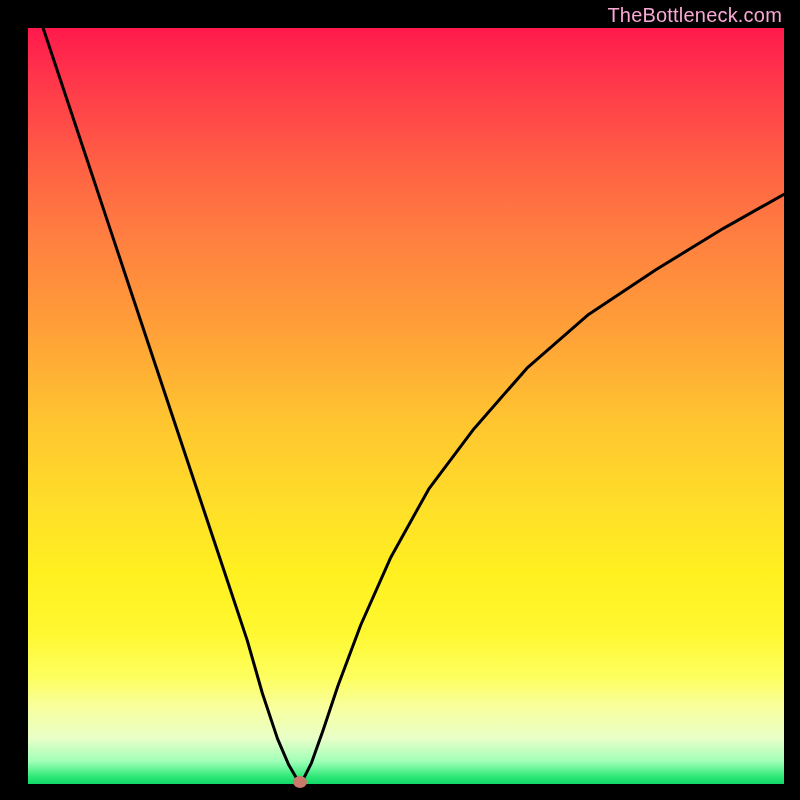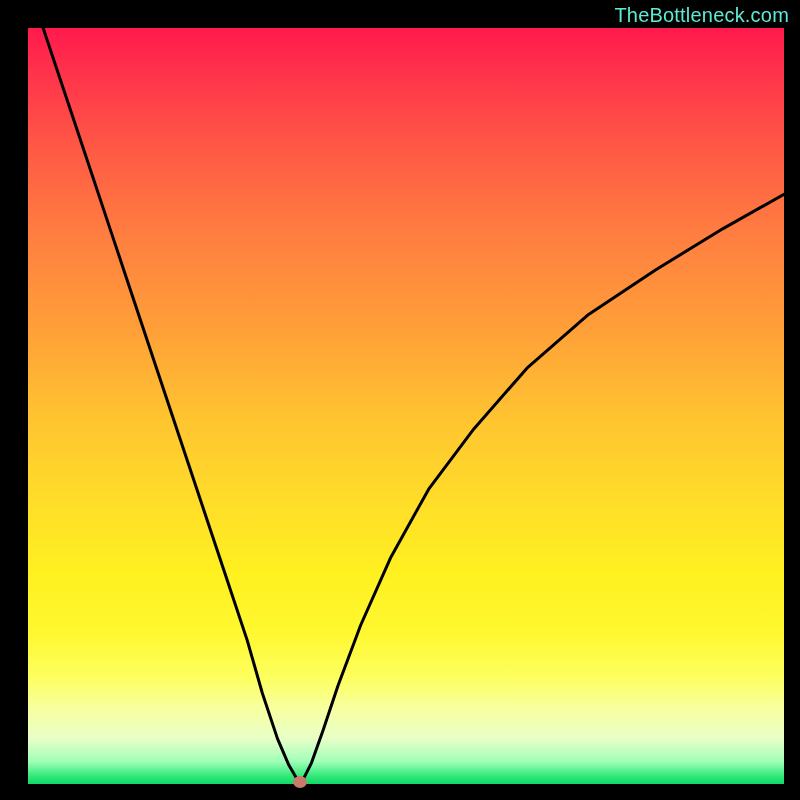--- a/index.html
+++ b/index.html
@@ -6,24 +6,24 @@
   body {
     width: 800px;
     height: 800px;
     background: #000;
     position: relative;
     font-family: Arial, sans-serif;
   }
   .watermark {
     position: absolute;
     top: 4px;
-    right: 11px;
+    right: 18px;
     font-size: 20px;
     font-weight: 500;
-    color: #5eead4;
+    color: #f9a8d4;
     z-index: 10;
     letter-spacing: 0.2px;
   }
   .plot-area {
     position: absolute;
     top: 28px;
     left: 28px;
     width: 756px;
     height: 756px;
     background: linear-gradient(to bottom,

